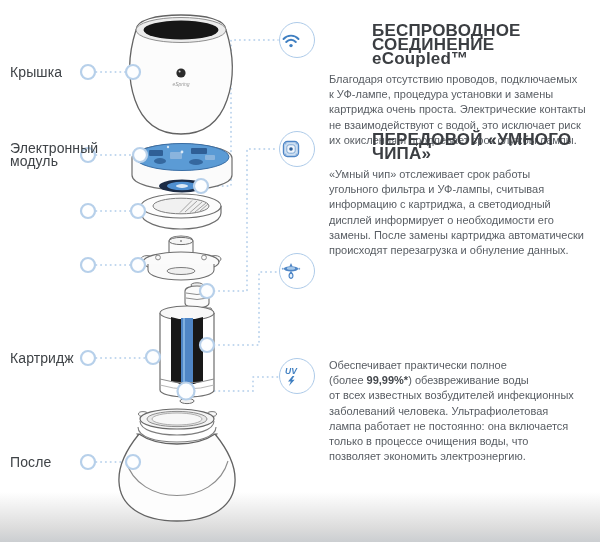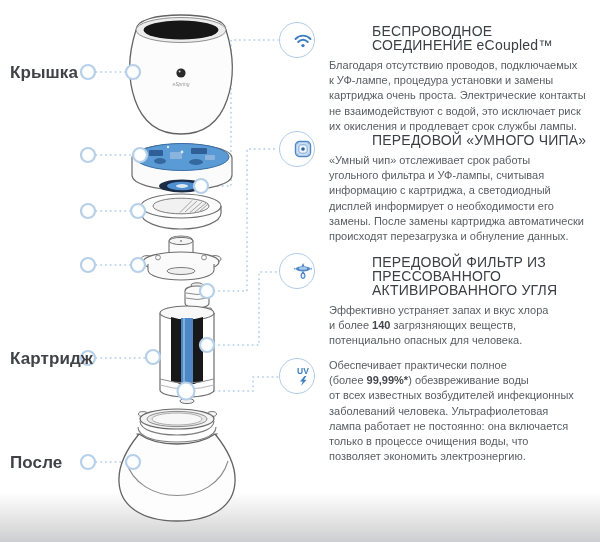--- a/index.html
+++ b/index.html
@@ -9,32 +9,32 @@
     font-family:"Liberation Sans","DejaVu Sans",sans-serif;
     -webkit-font-smoothing:antialiased;
   }
   .floor{
     position:absolute;left:0;top:492px;width:600px;height:50px;
     background:linear-gradient(180deg, rgba(235,235,235,0) 0%, #dcdcdc 72%, #cbced1 100%);
   }
   .diagram-svg{position:absolute;left:0;top:0;}
   .part-label{
     position:absolute;left:10px;width:75px;
-    font-size:17px;font-weight:bold;color:#3f4347;line-height:13px;
+    font-size:14px;font-weight:normal;color:#3f4347;line-height:13px;
     white-space:pre-line;letter-spacing:.1px;
   }
   .feature{position:absolute;left:279px;width:316px;display:flex;gap:14px;}
   .icon-circle{
     flex:0 0 36px;width:36px;height:36px;border-radius:50%;
     border:1.5px solid #aecbe9;background:#ffffff;box-sizing:border-box;
-    display:flex;align-items:center;justify-content:flex-end;
+    display:flex;align-items:center;justify-content:flex-start;font-style:italic;
   }
   .feature-text{flex:1;min-width:0;}
   .feature-title{
-    font-size:14px;font-weight:normal;color:#3b3e42;line-height:14px;
+    font-size:17px;font-weight:bold;color:#3b3e42;line-height:14px;
     white-space:pre-line;letter-spacing:.2px;margin:2px 0 6px 0;padding-left:43px;
   }
   .feature-body{
     font-size:11px;color:#585d63;line-height:15.2px;white-space:pre-line;
   }
   .feature-body b{color:#44484d;}
 </style>
 </head>
 <body>
 
@@ -165,20 +165,22 @@
       <circle cx="88" cy="72" r="7"></circle>
       <circle cx="88" cy="155" r="7"></circle>
       <circle cx="88" cy="211" r="7"></circle>
       <circle cx="88" cy="265" r="7"></circle>
       <circle cx="88" cy="358" r="7"></circle>
       <circle cx="88" cy="462" r="7"></circle>
     </g>
   </svg>
 
   <div class="part-label" style="top:66px">Крышка</div>
+  <div class="part-label" style="top:142px">Электронный
+модуль</div>
   <div class="part-label" style="top:352px">Картридж</div>
   <div class="part-label" style="top:456px">После</div>
 
   <div class="feature" style="top:22px">
     <div class="icon-circle">
       <svg width="22" height="22" viewBox="-11 -11 22 22">
         <g fill="none" stroke="#3f7fc1" stroke-width="1.9" stroke-linecap="round">
           <path d="M -7.5,-1 C -3.5,-5.5 3.5,-5.5 7.5,-1"></path>
           <path d="M -4.8,2 C -2,-1 2,-1 4.8,2"></path>
         </g>
@@ -222,27 +224,20 @@
     <div class="icon-circle">
       <svg width="22" height="22" viewBox="-11 -11 22 22">
         <path d="M 0,-8 L 1.6,-4.6 L -1.6,-4.6 Z" fill="#4f86c6"></path>
         <ellipse cx="0" cy="-2.2" rx="7.2" ry="2.6" fill="#4f86c6"></ellipse>
         <ellipse cx="0" cy="-2.6" rx="4.2" ry="1.3" fill="#a8c9e9"></ellipse>
         <circle cx="-8.2" cy="-2.2" r="1" fill="#7fa9d6"></circle>
         <circle cx="8.2" cy="-2.2" r="1" fill="#7fa9d6"></circle>
         <path d="M 0,1 C -2.6,3.8 -2.6,6.6 0,7.4 C 2.6,6.6 2.6,3.8 0,1 Z" fill="#e8f1fa" stroke="#4f86c6" stroke-width="1.2"></path>
       </svg>
     </div>
-    <div class="feature-text">
-      <div class="feature-title">ПЕРЕДОВОЙ ФИЛЬТР ИЗ ПРЕССОВАННОГО
-АКТИВИРОВАННОГО УГЛЯ</div>
-      <div class="feature-body"><span>Эффективно устраняет запах и вкус хлора
-и более </span><b>140</b><span> загрязняющих веществ,
-потенциально опасных для человека.</span></div>
-    </div>
   </div>
 
   <div class="feature" style="top:358px">
     <div class="icon-circle">
       <svg width="22" height="22" viewBox="-11 -11 22 22">
         <text x="0" y="-2" text-anchor="middle" font-size="8.5" font-weight="bold" fill="#3f7fc1" font-family="Liberation Sans, DejaVu Sans, sans-serif">UV</text>
         <path d="M 1.5,0 L -3,5.5 L -0.2,5.5 L -2,10 L 3.6,3.8 L 0.9,3.8 L 3.4,0 Z" fill="#3f7fc1"></path>
       </svg>
     </div>
     <div class="feature-text">

